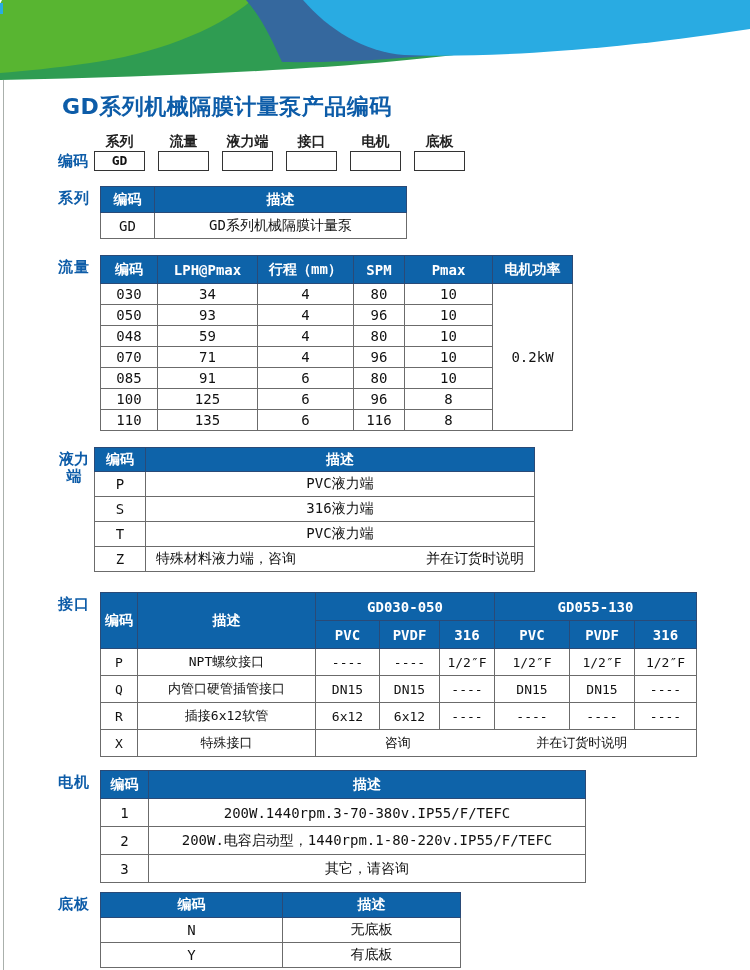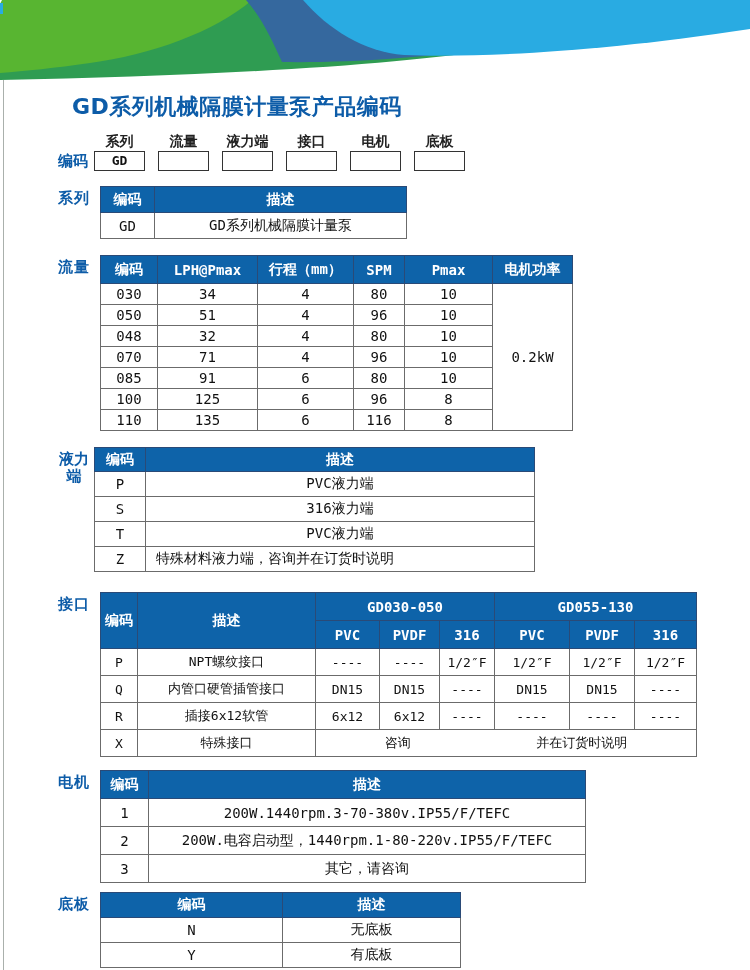--- a/index.html
+++ b/index.html
@@ -12,21 +12,21 @@
     --border_dark:#4a4a4a;
     --border_mid:#6b6b6b;
   }
   *{box-sizing:border-box;margin:0;padding:0;}
   html,body{background:#fff;}
   body{font-family:"DejaVu Sans","Liberation Sans",sans-serif;}
   .page{position:relative;width:750px;height:970px;background:#fff;overflow:hidden;}
   .banner{position:absolute;top:0;left:0;display:block;}
   .page-edge{position:absolute;left:3px;top:80px;bottom:0;width:1px;background:#aab0ac;}
   .content{position:absolute;left:58px;top:94px;width:648px;}
-  .title{font-size:22px;line-height:26px;font-weight:bold;color:var(--title_blue);margin:0 0 13px 14px;letter-spacing:0.5px;}
+  .title{font-size:22px;line-height:26px;font-weight:bold;color:var(--title_blue);margin:0 0 13px 4px;letter-spacing:0.5px;}
 
   
   .coding{display:flex;align-items:flex-end;margin-bottom:15px;}
   .coding-label{font-size:15px;font-weight:bold;color:var(--title_blue);width:36px;line-height:20px;}
   .coding-fields{display:flex;gap:13px;}
   .coding-field{display:flex;flex-direction:column;align-items:center;width:51px;}
   .cf-label{font-size:14px;font-weight:bold;color:#222;line-height:17px;white-space:nowrap;margin-bottom:1px;}
   .cf-box{display:block;width:51px;height:20px;border:1px solid #333;background:#fff;
           font-family:"DejaVu Sans Mono","Liberation Mono",monospace;font-weight:bold;
           font-size:13px;line-height:18px;text-align:center;color:#111;}
@@ -44,21 +44,21 @@
        font-size:14px;color:#111;white-space:nowrap;overflow:hidden;padding:0 3px;}
   .tbl{border:1px solid var(--border_dark);}
   .tbl th{background:var(--header_blue);color:#fff;font-weight:bold;border-color:#2a4a77;}
   .t-series th{height:26px;} .t-series td{height:26px;}
   .t-flow th{height:28px;} .t-flow td{height:21px;}
   .t-liquid th{height:24px;} .t-liquid td{height:25px;}
   .t-iface th{height:28px;} .t-iface td{height:27px;font-size:13px;}
   .t-motor th{height:28px;} .t-motor td{height:28px;}
   .t-base th{height:25px;} .t-base td{height:25px;}
   td.split{padding:0;}
-  td.split .split-in{display:flex;padding:0 10px;}
+  td.split .split-in{display:flex;justify-content:space-between;padding:0 10px;}
   td.split2 .split-in{display:flex;justify-content:space-around;padding:0 6px;}
 </style>
 </head>
 <body>
 
 <div class="page">
 
   <svg class="banner" width="750" height="85" viewBox="0 0 750 85">
     <path fill="#2f9c52" d="M0,48 C120,38 205,24 248,0 L322,0 C352,28 420,46 500,48 C400,66 200,76 0,80 Z"></path>
     <path fill="#58b531" d="M2,0 L252,0 C215,32 150,55 90,63 C55,68 25,71 0,73 L0,4 Z"></path>
@@ -146,28 +146,28 @@
         <tr>
           <td>030</td>
           <td>34</td>
           <td>4</td>
           <td>80</td>
           <td>10</td>
           <td rowspan="7">0.2kW</td>
         </tr>
         <tr>
           <td>050</td>
-          <td>51</td>
+          <td>93</td>
           <td>4</td>
           <td>96</td>
           <td>10</td>
         </tr>
         <tr>
           <td>048</td>
-          <td>32</td>
+          <td>59</td>
           <td>4</td>
           <td>80</td>
           <td>10</td>
         </tr>
         <tr>
           <td>070</td>
           <td>71</td>
           <td>4</td>
           <td>96</td>
           <td>10</td>

